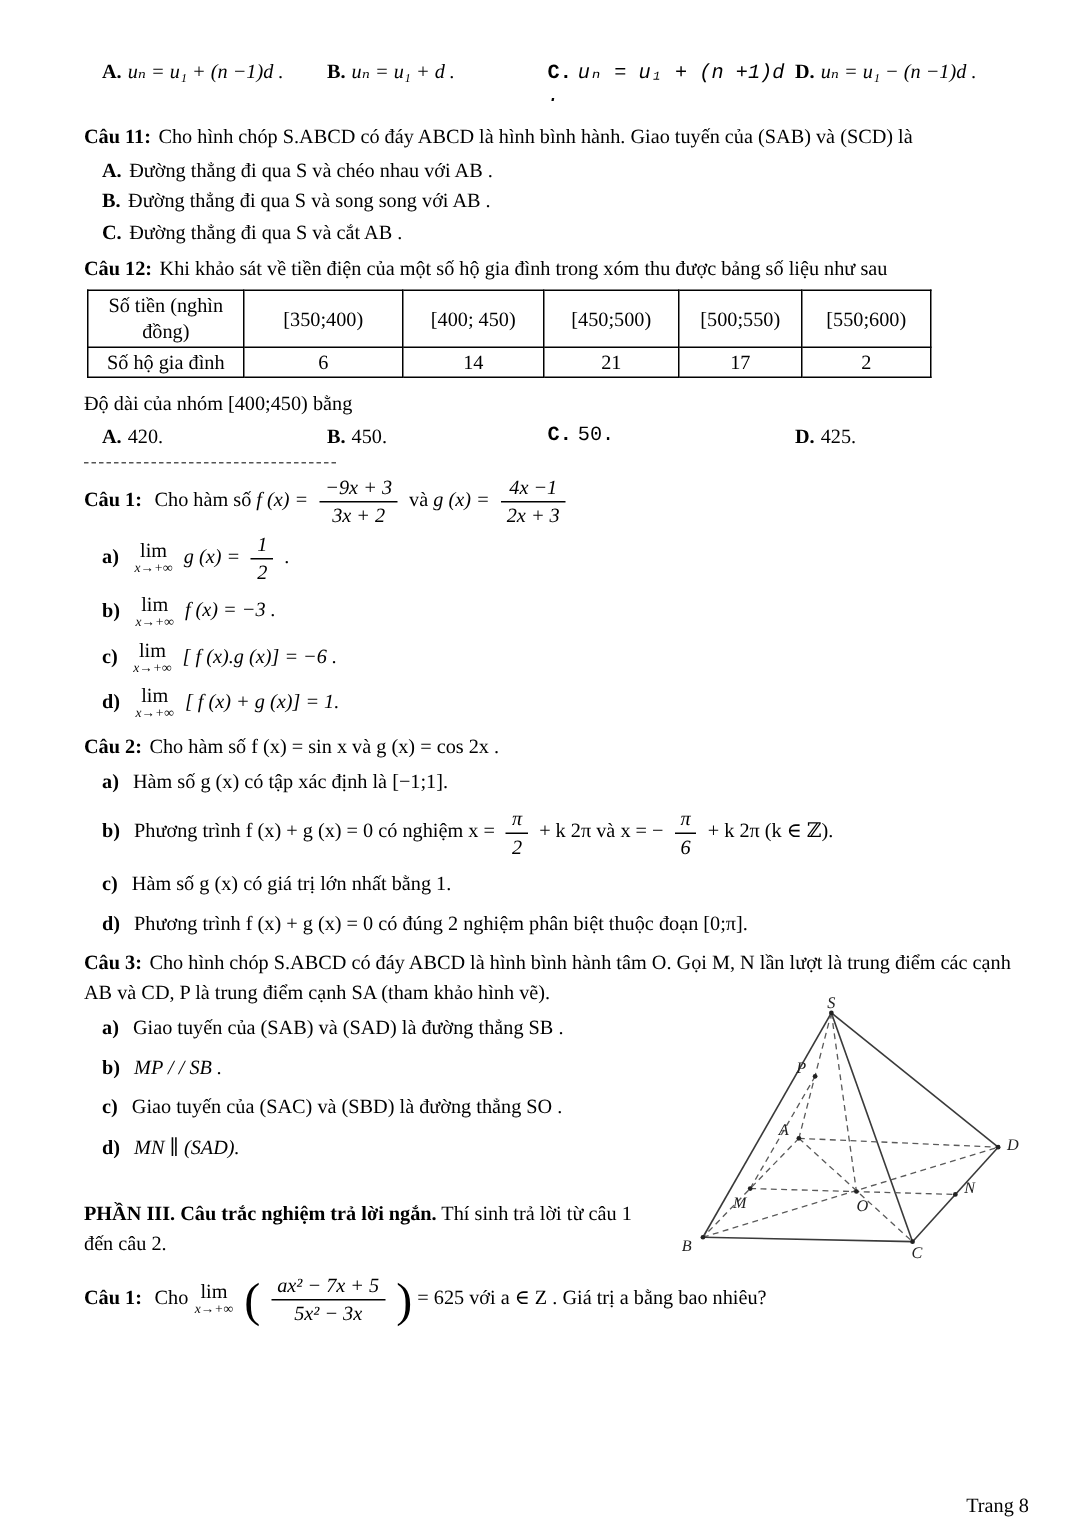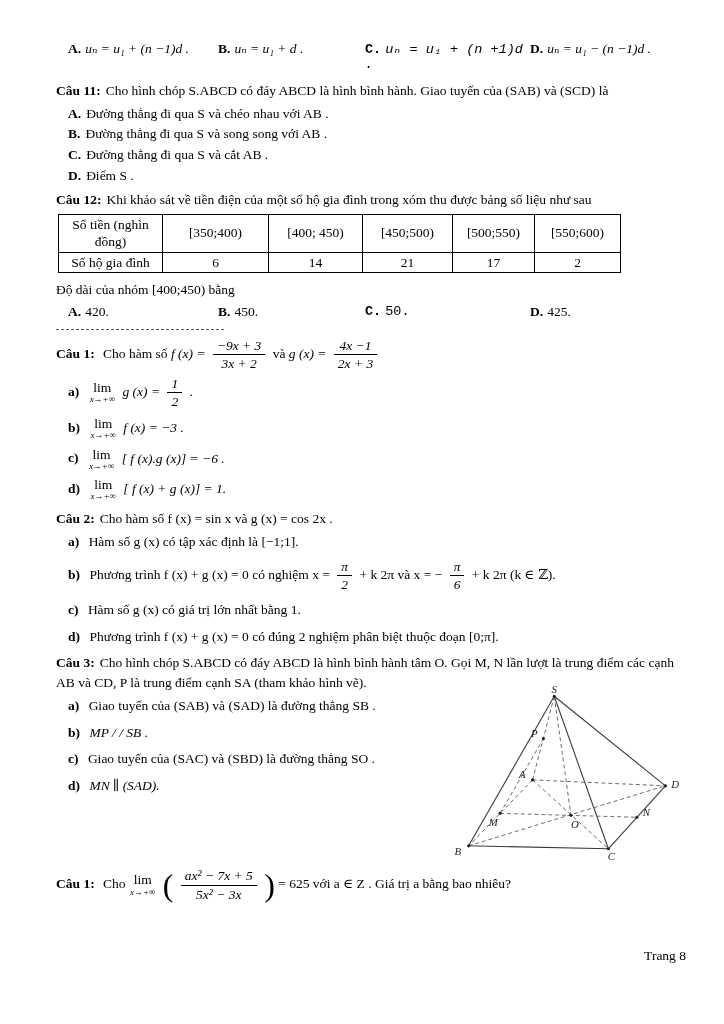--- a/index.html
+++ b/index.html
@@ -58,40 +58,39 @@
   .fig { float:right; width:246px; height:180px; margin:-12px 0 4px 10px; }
   .fig svg { width:100%; height:100%; }
   .fig text { font-family:"Liberation Serif","DejaVu Serif",serif; font-size:11px; font-style:italic; fill:#222; }
   .fig line.solid { stroke:#3a3a3a; stroke-width:1.1; }
   .fig line.dash { stroke:#5a5a5a; stroke-width:0.9; stroke-dasharray:4 3; }
   .fig circle { fill:#222; }
 
   .p3head { margin-top:24px; margin-bottom:10px; line-height:1.5; }
   .p3q { clear:both; margin-top:10px; line-height:1.5; }
 
-  .footer { position:absolute; right:38px; top:948px; font-size:13.5px; }
+  .footer { position:absolute; right:38px; top:996px; font-size:13.5px; }
 </style>
 </head>
 <body>
 
 <div class="page">
 
   <div class="optrow">
     <span class="opt"><b>A.</b><span class="math">uₙ = u₁ + (n −1)d .</span></span>
     <span class="opt"><b>B.</b><span class="math">uₙ = u₁ + d .</span></span>
     <span class="opt"><b>C.</b><span class="math">uₙ = u₁ + (n +1)d .</span></span>
     <span class="opt"><b>D.</b><span class="math">uₙ = u₁ − (n −1)d .</span></span>
   </div>
 
   <p class="mline"><b class="qlabel">Câu 11:</b><span>Cho hình chóp S.ABCD có đáy ABCD là hình bình hành. Giao tuyến của (SAB) và (SCD) là</span></p>
   <div class="optlist">
     <div class="optline"><b>A.</b><span>Đường thẳng đi qua S và chéo nhau với AB .</span></div>
     <div class="optline"><b>B.</b><span>Đường thẳng đi qua S và song song với AB .</span></div>
     <div class="optline"><b>C.</b><span>Đường thẳng đi qua S và cắt AB .</span></div>
-    <div class="optline"><b>D.</b><span>Điểm S .</span></div>
   </div>
 
   <p class="mline"><b class="qlabel">Câu 12:</b><span>Khi khảo sát về tiền điện của một số hộ gia đình trong xóm thu được bảng số liệu như sau</span></p>
 
   <table class="freq">
     <tbody>
         <tr>
       <td class="hdr">Số tiền (nghìn đồng)</td>
       <td class="c1">[350;400)</td>
       <td class="c2">[400; 450)</td>
@@ -240,20 +239,21 @@
     <div class="item">
       <span class="ilabel">c)</span>
       <span>Giao tuyến của (SAC) và (SBD) là đường thẳng SO .</span>
     </div>
     <div class="item">
       <span class="ilabel">d)</span>
       <span class="math">MN ∥ (SAD).</span>
     </div>
   </div>
 
+  <p class="p3head"><b>PHẦN III. Câu trắc nghiệm trả lời ngắn.</b><span> Thí sinh trả lời từ câu 1 đến câu 2.</span></p>
 
   <div class="p3q">
     <b class="qlabel">Câu 1:</b>
     <span>Cho</span>
     <span class="lim"><span class="w">lim</span><span class="s">x→+∞</span></span>
     <span class="bigp">(</span>
     <span class="frac"><span class="num">ax² − 7x + 5</span><span class="den">5x² − 3x</span></span>
     <span class="bigp">)</span>
     <span>= 625 với a ∈ Z . Giá trị a bằng bao nhiêu?</span>
   </div>

